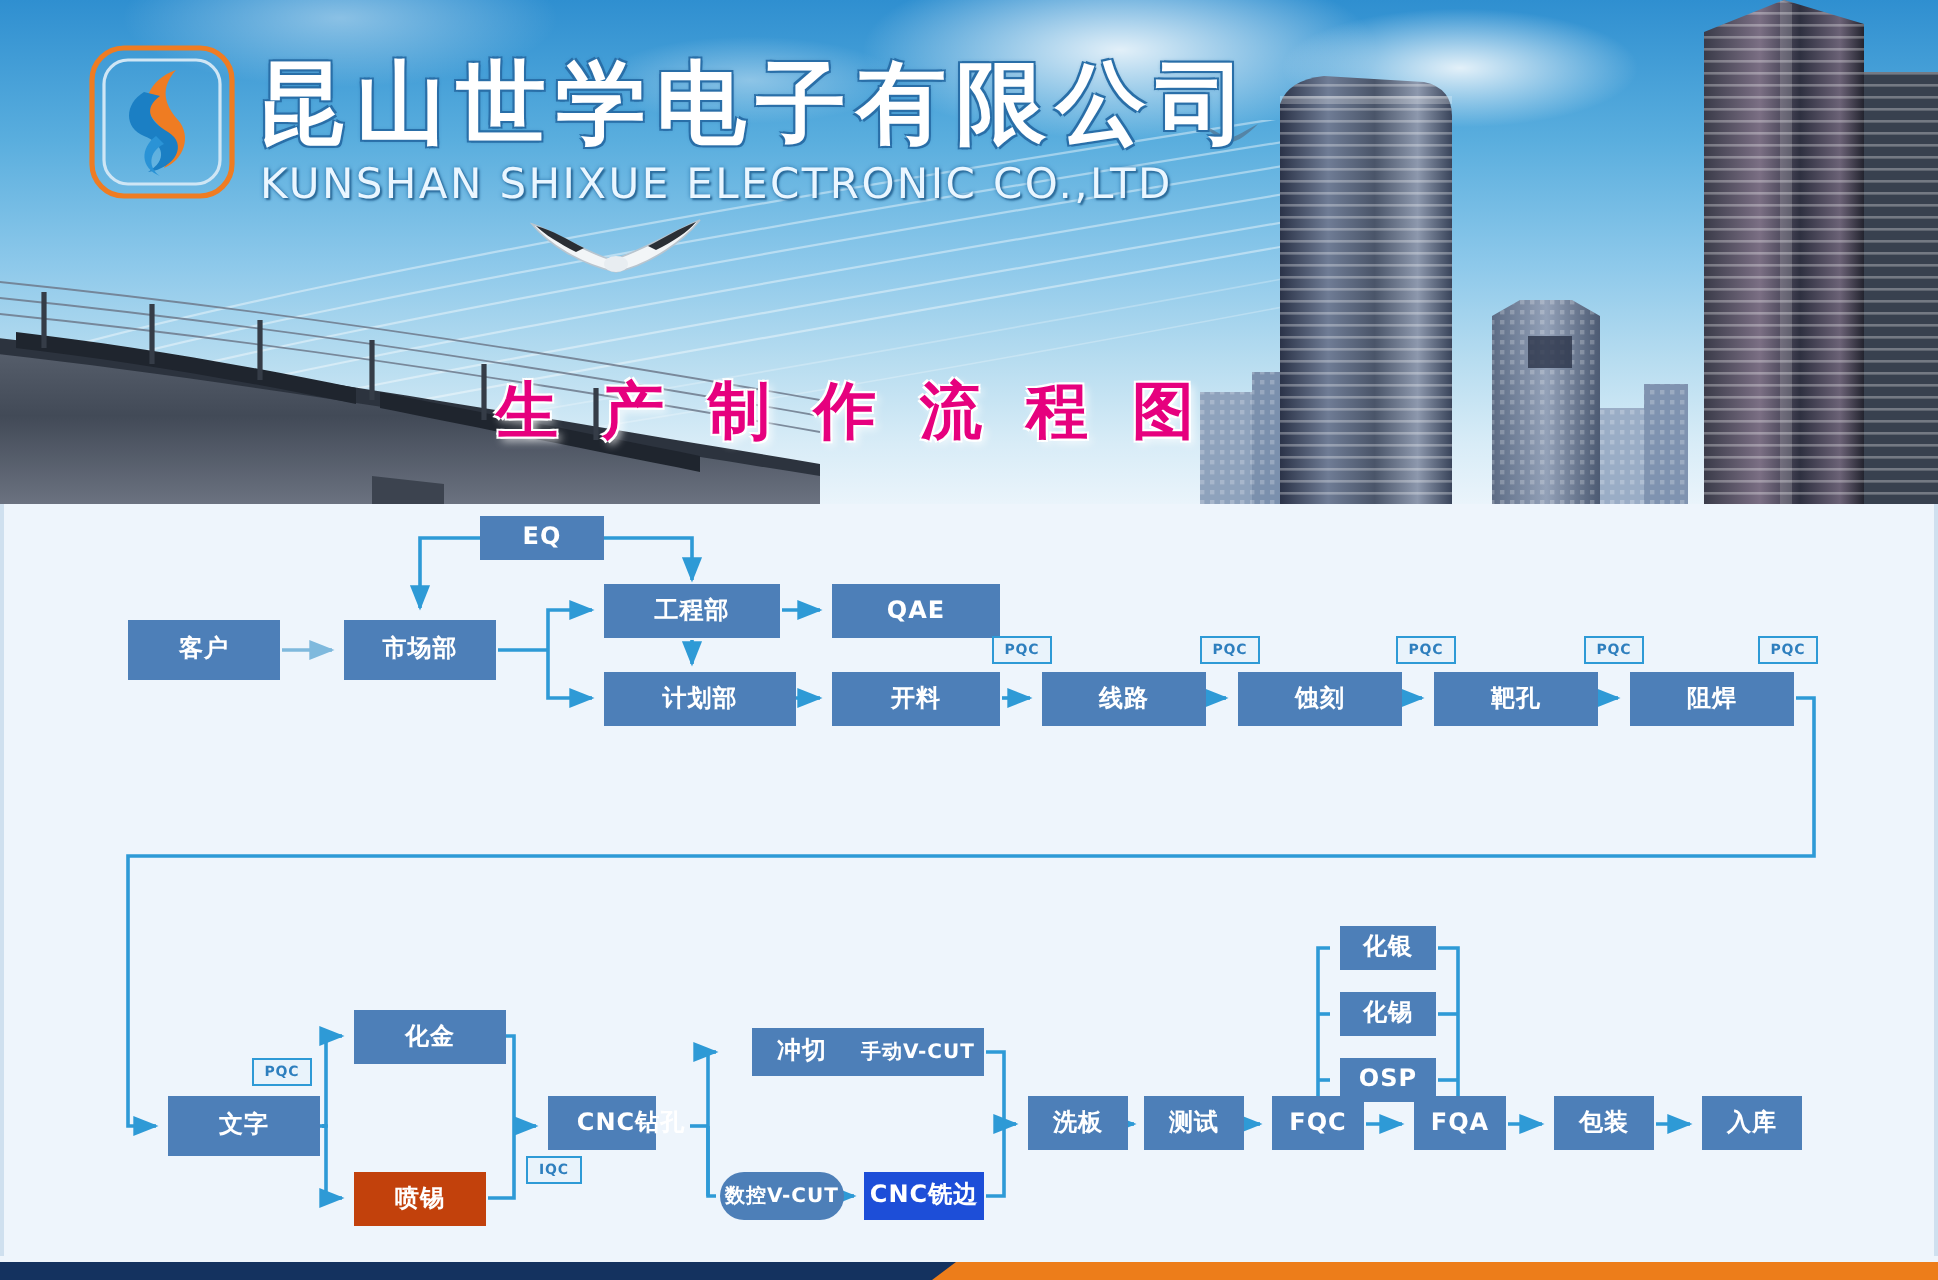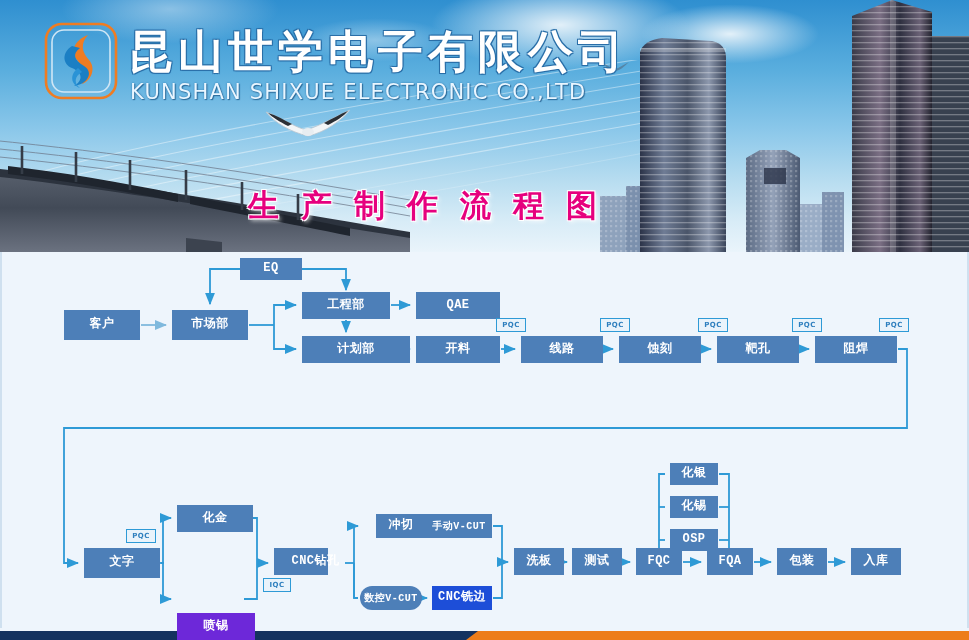--- a/index.html
+++ b/index.html
@@ -78,21 +78,20 @@
     position: absolute;
     background: #4d7fb8;
     color: #ffffff;
     display: flex; align-items: center; justify-content: center;
     font-size: 12px; font-weight: bold;
     letter-spacing: .5px;
     line-height: 1.1;
     text-align: center;
     white-space: nowrap;
     z-index: 3;
-    font-family: Liberation Mono, monospace;
   }
   .node.small { font-size: 10px; }
   .qc {
     position: absolute;
     background: #e9f3fb;
     border: 1px solid #2e9ad6;
     color: #2e7fbe;
     font-size: 7px;
     font-weight: bold;
     letter-spacing: .4px;
@@ -336,29 +335,29 @@
         <line x1="826" y1="310" x2="843" y2="310" marker-end="url(#arw)"></line>
       </g>
     </svg>
 
     <div id="node-layer">
         <div class="node" style="left: 62px; top: 58px; width: 76px; height: 30px; background: rgb(77, 127, 184);">客户</div>
         <div class="node" style="left: 170px; top: 58px; width: 76px; height: 30px; background: rgb(77, 127, 184);">市场部</div>
         <div class="node" style="left: 238px; top: 6px; width: 62px; height: 22px; background: rgb(77, 127, 184);">EQ</div>
         <div class="node" style="left: 300px; top: 40px; width: 88px; height: 27px; background: rgb(77, 127, 184);">工程部</div>
         <div class="node" style="left: 414px; top: 40px; width: 84px; height: 27px; background: rgb(77, 127, 184);">QAE</div>
-        <div class="node" style="left: 300px; top: 84px; width: 108px; height: 27px; background: rgb(77, 127, 184);">计划部</div>
+        <div class="node" style="left: 300px; top: 84px; width: 96px; height: 27px; background: rgb(77, 127, 184);">计划部</div>
         <div class="node" style="left: 414px; top: 84px; width: 84px; height: 27px; background: rgb(77, 127, 184);">开料</div>
         <div class="node" style="left: 519px; top: 84px; width: 82px; height: 27px; background: rgb(77, 127, 184);">线路</div>
         <div class="node" style="left: 617px; top: 84px; width: 82px; height: 27px; background: rgb(77, 127, 184);">蚀刻</div>
         <div class="node" style="left: 715px; top: 84px; width: 82px; height: 27px; background: rgb(77, 127, 184);">靶孔</div>
         <div class="node" style="left: 813px; top: 84px; width: 82px; height: 27px; background: rgb(77, 127, 184);">阻焊</div>
         <div class="node" style="left: 82px; top: 296px; width: 76px; height: 30px; background: rgb(77, 127, 184);">文字</div>
         <div class="node" style="left: 175px; top: 253px; width: 76px; height: 27px; background: rgb(77, 127, 184);">化金</div>
-        <div class="node" style="left: 175px; top: 334px; width: 78px; height: 27px; background: #6d28d9; margin-top: 27px;">喷锡</div>
+        <div class="node" style="left: 175px; top: 334px; width: 66px; height: 27px; background: #c2410c;">喷锡</div>
         <div class="node" style="left: 272px; top: 296px; width: 54px; height: 27px; background: rgb(77, 127, 184); padding-left: 29px;">CNC钻孔</div>
         <div class="node" style="left: 362px; top: 262px; width: 50px; height: 24px; background: rgb(77, 127, 184); margin-left: 12px;">冲切</div>
         <div class="node small" style="left: 424px; top: 262px; width: 66px; height: 24px; background: rgb(77, 127, 184);">手动V-CUT</div>
         <div class="node small" style="left: 358px; top: 334px; width: 62px; height: 24px; background: rgb(77, 127, 184); border-radius: 12px;">数控V-CUT</div>
         <div class="node" style="left: 430px; top: 334px; width: 60px; height: 24px; background: #1d4ed8;">CNC铣边</div>
         <div class="node" style="left: 512px; top: 296px; width: 50px; height: 27px; background: rgb(77, 127, 184);">洗板</div>
         <div class="node" style="left: 570px; top: 296px; width: 50px; height: 27px; background: rgb(77, 127, 184);">测试</div>
         <div class="node" style="left: 634px; top: 296px; width: 46px; height: 27px; background: rgb(77, 127, 184);">FQC</div>
         <div class="node" style="left: 668px; top: 211px; width: 48px; height: 22px; background: rgb(77, 127, 184);">化银</div>
         <div class="node" style="left: 668px; top: 244px; width: 48px; height: 22px; background: rgb(77, 127, 184);">化锡</div>

